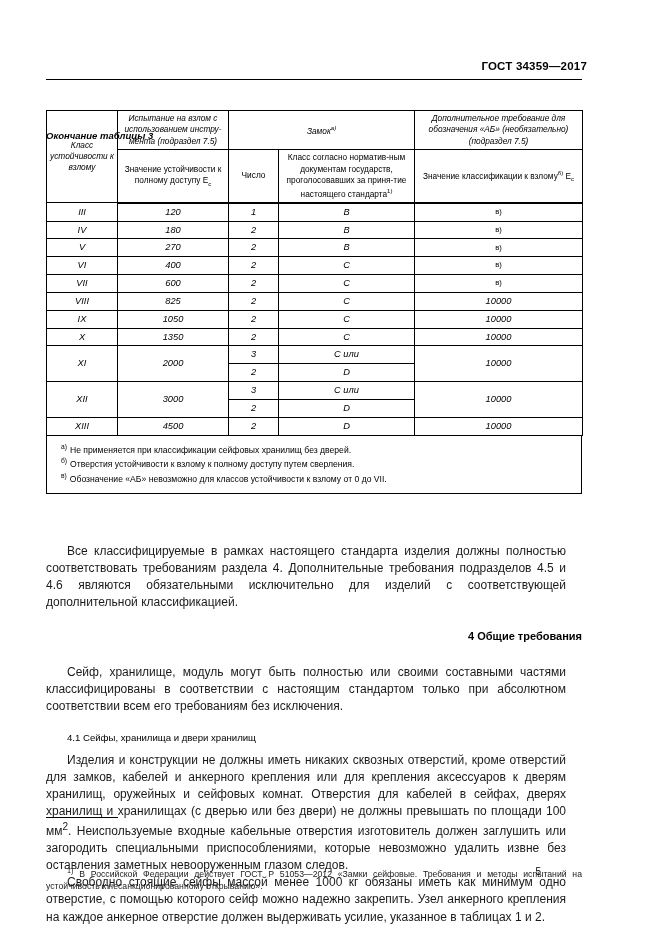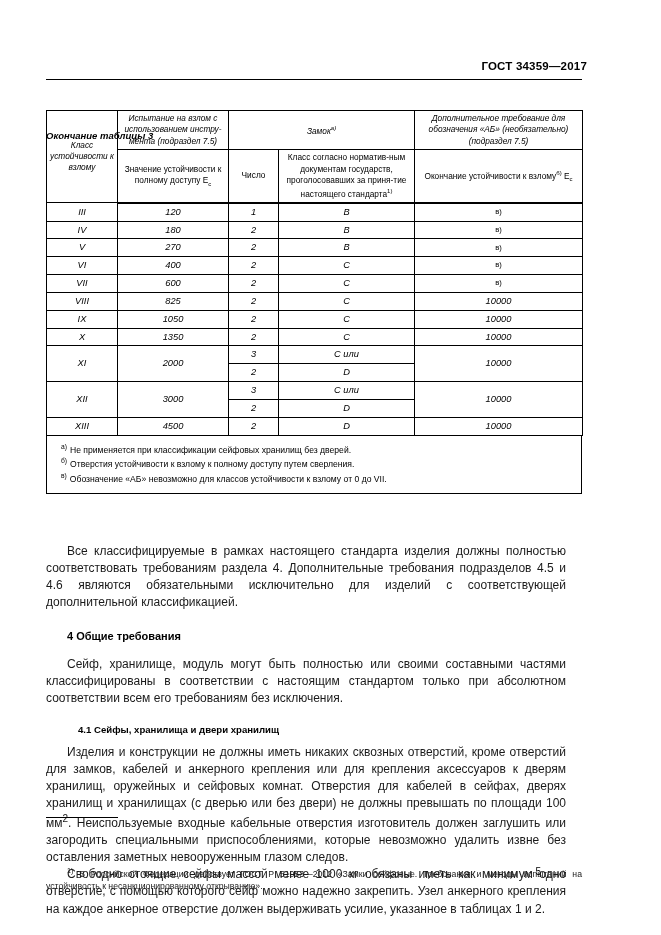--- a/index.html
+++ b/index.html
@@ -106,29 +106,30 @@
   .after-table { position: absolute; left: 46px; top: 543px; width: 536px; }
   p.body {
     margin: 0 16px 0 0;
     font-size: 12px;
     line-height: 1.42;
     text-align: justify;
     text-indent: 21px;
     color: #1a1a1a;
   }
   h2.sec {
-    margin: 19px 0 14px 21px;
+    margin: 19px 0 22px 21px;
     font-size: 11px;
     font-weight: bold;
     color: #000;
+    text-align: right;
   }
   h3.sub-sec {
-    margin: 17px 0 9px 32px;
+    margin: 17px 0 9px 21px;
     font-size: 9.6px;
-    font-weight: bold;
+    font-weight: normal;
     color: #000;
   }
 
   
   .foot-rule {
     position: absolute;
     left: 46px;
     top: 817px;
     width: 72px;
     height: 1px;
@@ -183,21 +184,21 @@
         </tr>
         <tr class="head-last">
           <td class="hdr-cell">
             <span>Значение устойчивости к полному доступу E</span><span class="sub">c</span>
           </td>
           <td class="hdr-cell">Число</td>
           <td class="hdr-cell">
             <span>Класс согласно норматив-ным документам государств, проголосовавших за приня-тие настоящего стандарта</span><span class="sup">1)</span>
           </td>
           <td class="hdr-cell">
-            <span>Окончание устойчивости к взлому</span><span class="sup">б)</span> <span>E</span><span class="sub">c</span>
+            <span>Значение классификации к взлому</span><span class="sup">б)</span> <span>E</span><span class="sub">c</span>
           </td>
         </tr>
 
       <tr>
             <td class="body-cell">III</td>
             <td class="body-cell">120</td>
             <td class="body-cell">1</td>
             <td class="body-cell">B</td>
             <td class="marker-cell">в)</td>
           </tr>

